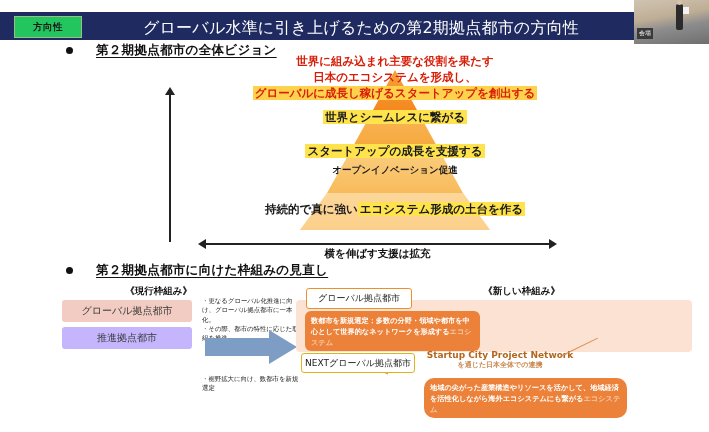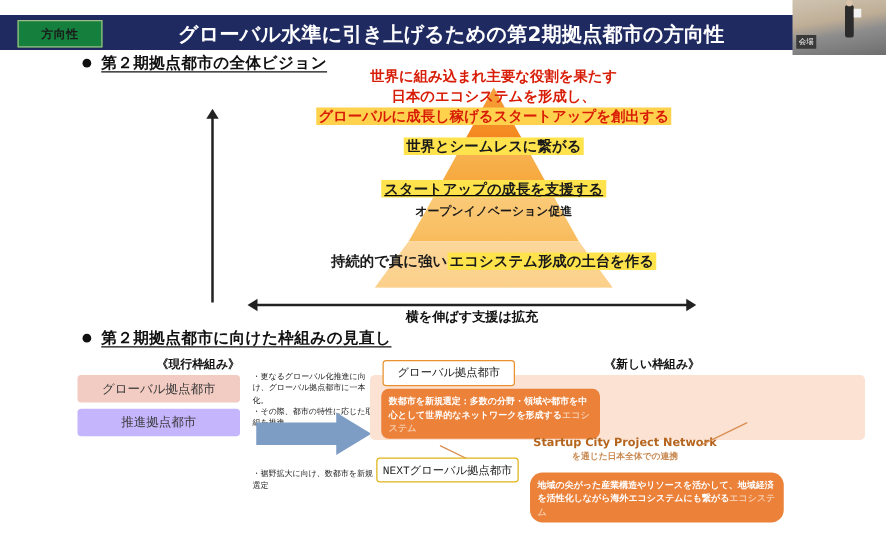--- a/index.html
+++ b/index.html
@@ -11,28 +11,28 @@
   }
   .slide{position:relative;width:709px;height:432px;}
 
   
   .header-bar{
     position:absolute;left:0;top:12px;width:709px;height:28px;
     background:#1f2a60;
   }
   .header-badge{
     position:absolute;left:14px;top:16px;width:66px;height:20px;
-    background:#15803d;border:1px solid #9dbd86;
+    background:#22c55e;border:1px solid #9dbd86;
     display:flex;align-items:center;justify-content:center;
     font-size:9.5px;font-weight:bold;color:#1a1a1a;letter-spacing:0.5px;
   }
   .header-title{
     position:absolute;left:96px;top:13px;width:530px;height:30px;
     display:flex;align-items:center;justify-content:center;
-    color:#ffffff;font-size:16px;font-weight:bold;letter-spacing:0.2px;
+    color:#ffffff;font-size:16px;font-weight:normal;letter-spacing:0.2px;
     white-space:nowrap;
   }
   .header-photo{
     position:absolute;right:0;top:0;width:75px;height:44px;overflow:hidden;
     background:linear-gradient(170deg,#cfc4b2 0%,#bfae96 38%,#8d8d8d 60%,#6e6e6e 100%);
   }
   .header-photo .person{
     position:absolute;left:42px;top:4px;width:7px;height:26px;
     background:#2b2b2b;border-radius:2px;
   }
@@ -43,21 +43,21 @@
   .header-photo .paper{
     position:absolute;left:49px;top:7px;width:6px;height:7px;background:#f2f2f2;
   }
   .photo-caption{
     position:absolute;left:3px;bottom:5px;
     background:#3a3a3a;color:#fff;font-size:6px;padding:1px 2px;
   }
 
   
   .bullet-head{
-    position:absolute;display:flex;align-items:center;gap:8px;
+    position:absolute;display:flex;align-items:center;gap:23px;
     font-size:12.5px;font-weight:bold;color:#111;
   }
   .bullet-dot{
     width:7px;height:7px;border-radius:50%;background:#111;flex:0 0 auto;
   }
   .bullet-text{
     text-decoration:underline;text-underline-offset:3px;
     text-decoration-thickness:1.4px;letter-spacing:0.3px;
   }
 
@@ -210,21 +210,21 @@
     <div class="pyr-line red" style="left:0;top:6px;width:430px;font-size:11.5px;">世界に組み込まれ主要な役割を果たす</div>
     <div class="pyr-line red" style="left:0;top:22px;width:430px;font-size:11.5px;">日本のエコシステムを形成し、</div>
     <div class="pyr-line" style="left:0;top:62px;width:430px;font-size:11.5px;">
       <span class="hl dark">世界とシームレスに繋がる</span>
     </div>
 
     <div class="pyr-line" style="left:0;top:38px;width:430px;font-size:11.5px;">
       <span class="hl-orange red">グローバルに成長し稼げるスタートアップを創出する</span>
     </div>
 
-    <div class="pyr-line" style="left:0;top:96px;width:430px;font-size:11.5px;text-decoration:underline;">
+    <div class="pyr-line" style="left:0;top:96px;width:430px;font-size:11.5px;">
       <span class="hl dark">スタートアップの成長を支援する</span>
     </div>
 
     <div class="pyr-line dark" style="left:0;top:116px;width:430px;font-size:9.5px;">オープンイノベーション促進</div>
 
     <div class="pyr-line" style="left:0;top:154px;width:430px;font-size:11.5px;">
       <span class="dark">持続的で真に強い</span><span class="hl dark">エコシステム形成の土台を作る</span>
     </div>
   </div>
 
@@ -258,19 +258,19 @@
     <span>数都市を新規選定：</span><span>多数の分野・領域や都市を中心として世界的なネットワークを形成する</span><span class="faded">エコシステム</span>
   </div>
 
 
   <div class="net-label">Startup City Project Network</div>
   <div class="net-sub">を通じた日本全体での連携</div>
 
   <div class="connector" style="left:352px;top:356px;width:40px;transform:rotate(26deg);"></div>
   <div class="connector" style="left:560px;top:356px;width:42px;transform:rotate(-26deg);"></div>
 
-  <div class="tag-box tag-gold" style="left:301px;top:366px;width:112px;height:18px;font-family:Liberation Mono, monospace;">NEXTグローバル拠点都市</div>
+  <div class="tag-box tag-gold" style="left:301px;top:353px;width:112px;height:18px;">NEXTグローバル拠点都市</div>
 
   <div class="orange-card" style="left:424px;top:378px;width:203px;height:40px;border-radius:10px;">
     <span>地域の尖がった産業構造やリソースを活かして、地域経済を活性化しながら海外エコシステムにも繋がる</span><span class="faded">エコシステム</span>
   </div>
 
 </div>
 
 </body></html>

